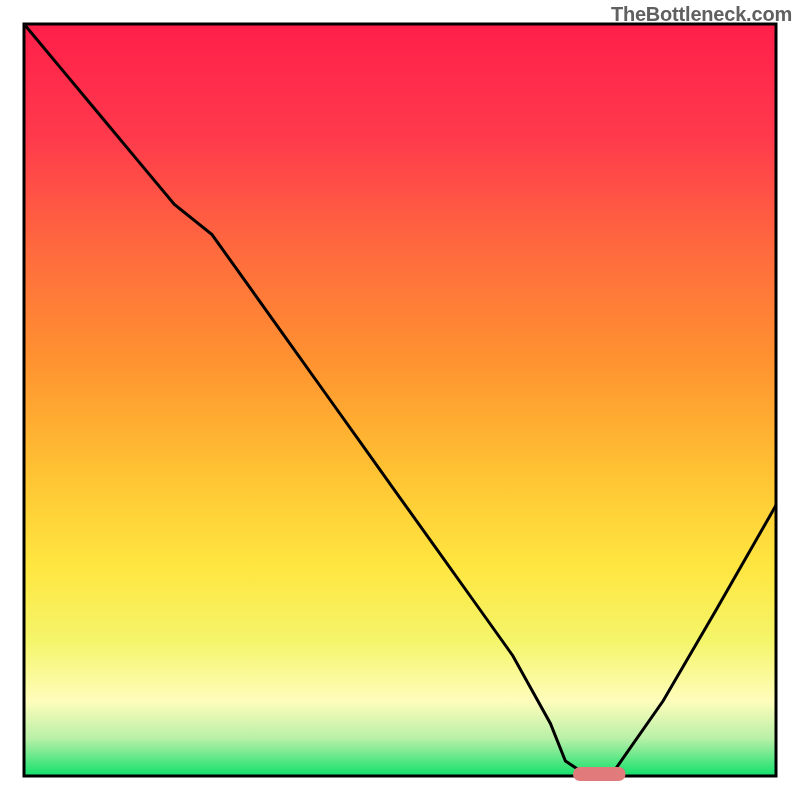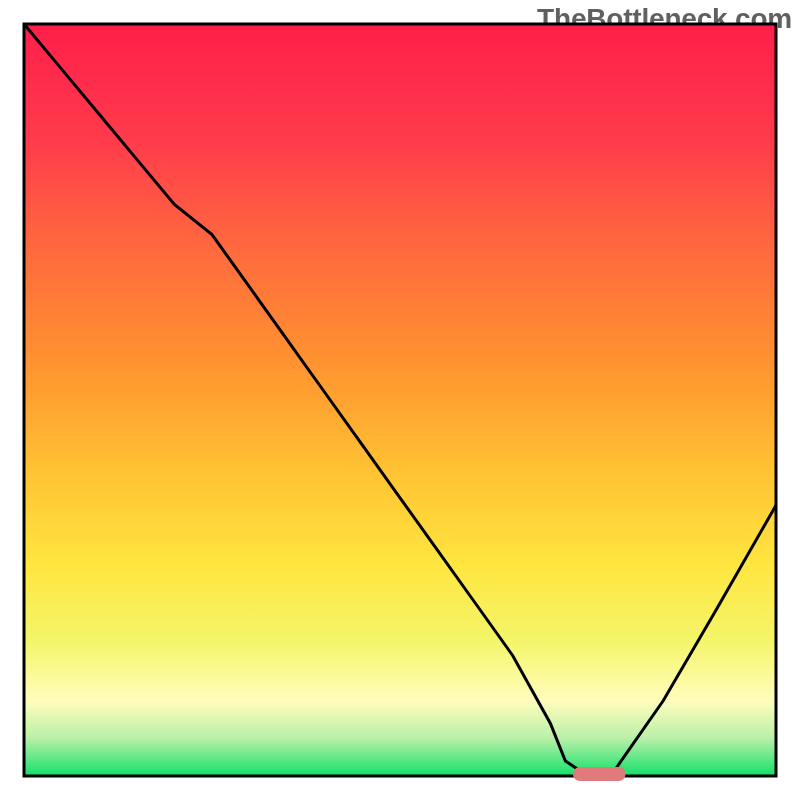--- a/index.html
+++ b/index.html
@@ -13,21 +13,21 @@
   }
   .wrap {
     position: relative;
     width: 800px;
     height: 800px;
   }
   .attribution {
     position: absolute;
     top: 3px;
     right: 8px;
-    font-size: 28px;
+    font-size: 20px;
     font-weight: 600;
     color: #606060;
     letter-spacing: -0.2px;
   }
   svg.plot {
     position: absolute;
     left: 0;
     top: 0;
   }
 </style>

